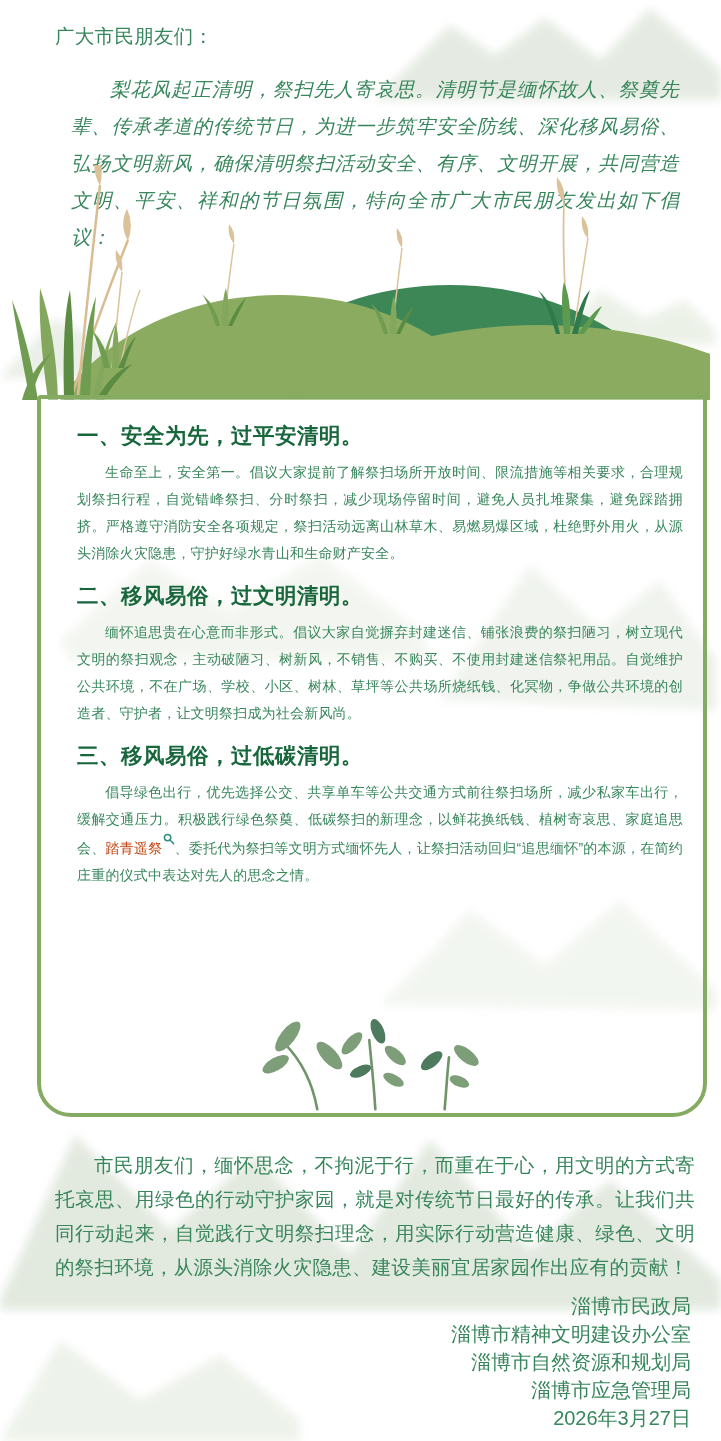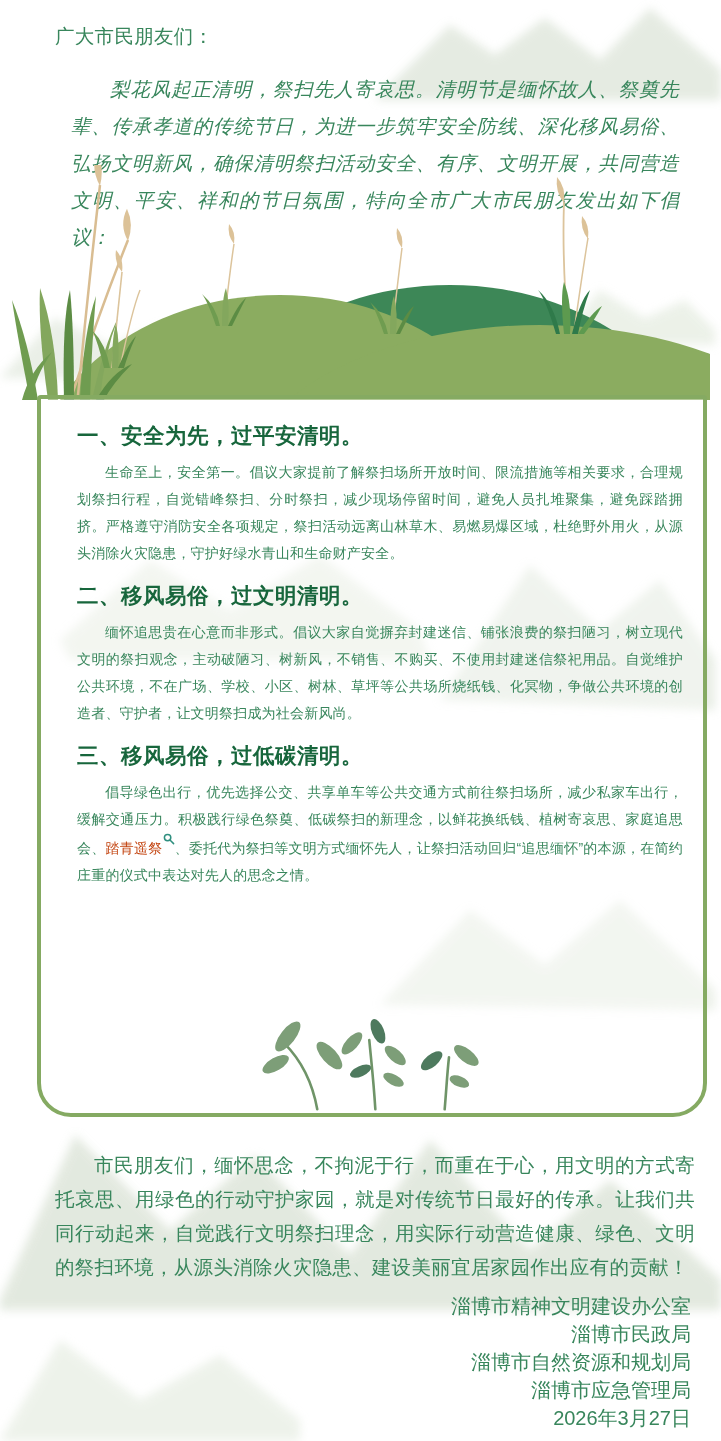--- a/index.html
+++ b/index.html
@@ -193,20 +193,20 @@
         <ellipse cx="148" cy="28" rx="15" ry="7" transform="rotate(68 148 28)"></ellipse>
         <ellipse cx="128" cy="74" rx="13" ry="6" transform="rotate(-24 128 74)"></ellipse>
         <ellipse cx="210" cy="62" rx="15" ry="7" transform="rotate(-40 210 62)"></ellipse>
       </g>
     </svg>
   </div>
 
   <p class="closing">市民朋友们，缅怀思念，不拘泥于行，而重在于心，用文明的方式寄托哀思、用绿色的行动守护家园，就是对传统节日最好的传承。让我们共同行动起来，自觉践行文明祭扫理念，用实际行动营造健康、绿色、文明的祭扫环境，从源头消除火灾隐患、建设美丽宜居家园作出应有的贡献！</p>
 
   <div class="signatures">
+    <div>淄博市民政局</div>
     <div>淄博市精神文明建设办公室</div>
-    <div>淄博市民政局</div>
     <div>淄博市自然资源和规划局</div>
     <div>淄博市应急管理局</div>
     <div>2026年3月27日</div>
   </div>
 
 </div>
 
 </body></html>

